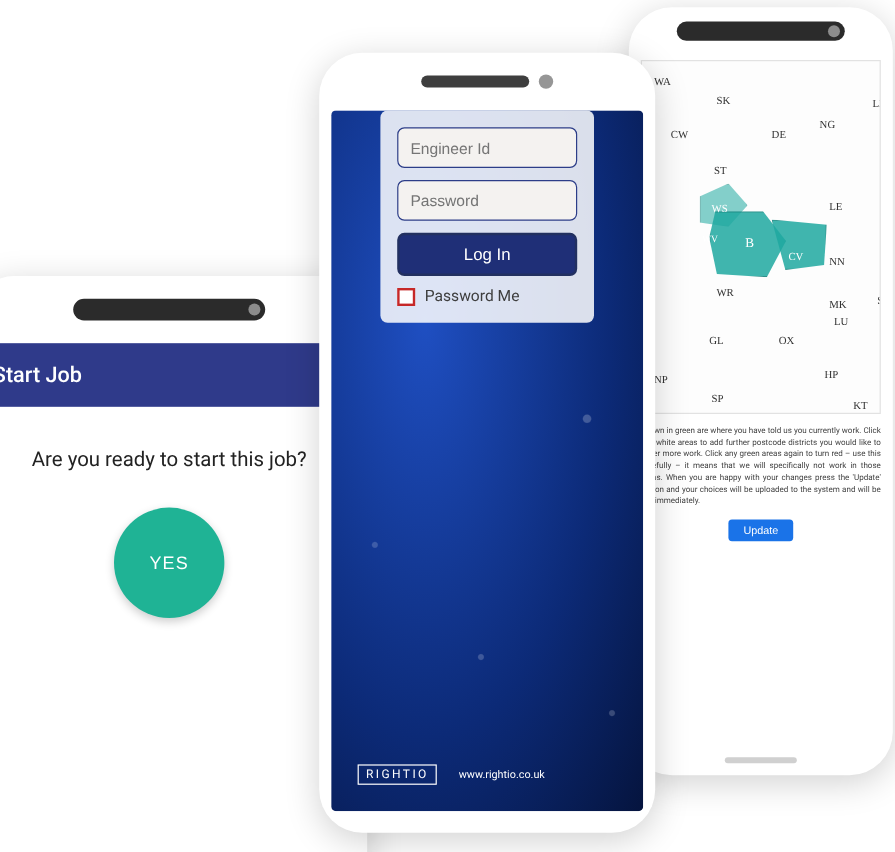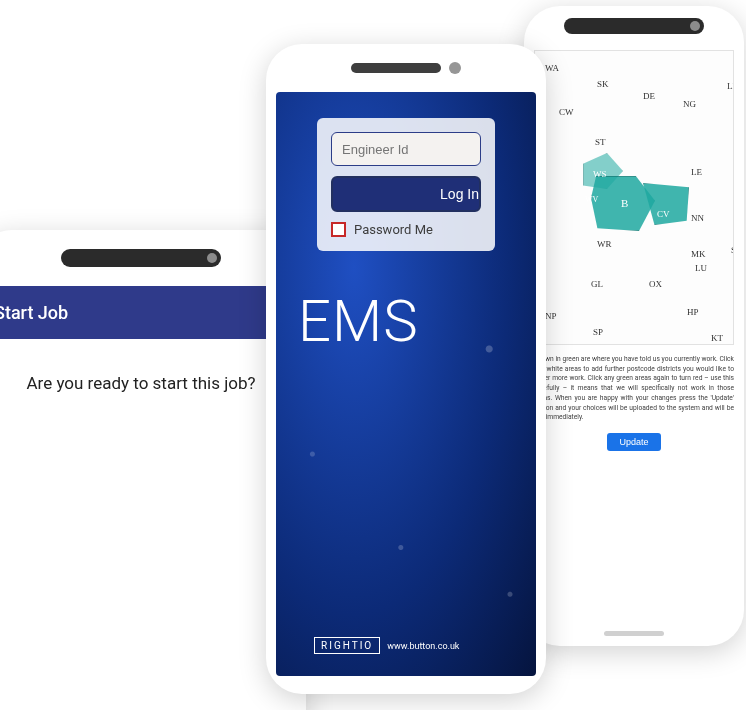--- a/index.html
+++ b/index.html
@@ -135,21 +135,20 @@
       radial-gradient(circle at 25% 20%, rgba(255,255,255,0.25) 0 2px, transparent 3px),
       radial-gradient(circle at 68% 12%, rgba(255,255,255,0.2) 0 2px, transparent 3px),
       radial-gradient(circle at 82% 44%, rgba(255,255,255,0.22) 0 3px, transparent 4px),
       radial-gradient(circle at 14% 62%, rgba(255,255,255,0.18) 0 2px, transparent 3px),
       radial-gradient(circle at 48% 78%, rgba(255,255,255,0.2) 0 2px, transparent 3px),
       radial-gradient(circle at 90% 86%, rgba(255,255,255,0.2) 0 2px, transparent 3px),
       radial-gradient(ellipse at 30% 30%, #1f4fc2 0%, #0c2a77 60%, #05143e 100%);
     display: flex;
     flex-direction: column;
     align-items: center;
-    padding-top: 26px;
   }
   .login-card {
     width: 178px;
     background: rgba(255,255,255,0.85);
     border-radius: 6px;
     padding: 14px 14px 14px 14px;
     display: flex;
     flex-direction: column;
     gap: 10px;
   }
@@ -165,21 +164,21 @@
   }
   .btn {
     height: 36px;
     border: 2px solid #223060;
     border-radius: 6px;
     color: #fff;
     font-size: 14px;
     font-weight: 500;
     cursor: pointer;
   }
-  .btn-login   { background: #1f2f77; text-align: right; }
+  .btn-login   { background: #1f2f77; }
   .btn-forgot  { background: #b3261e; border-color: #7c1812; font-size: 12.5px;}
   .remember {
     display: flex;
     align-items: center;
     gap: 8px;
     font-size: 13px;
     color: #3d3d3d;
   }
   .remember .box {
     width: 15px; height: 15px;
@@ -191,24 +190,24 @@
     font-size: 58px;
     font-weight: 300;
     letter-spacing: 1px;
     margin-top: 36px;
     align-self: flex-start;
     margin-left: 22px;
   }
   .footer-brand {
     position: absolute;
     bottom: 22px;
-    left: 38px;
-    display: flex;
-    align-items: center;
-    gap: 7px;
+    left: 22px;
+    display: flex;
+    align-items: center;
+    gap: 18px;
     color: #fff;
     font-size: 9px;
   }
   .footer-brand .logo {
     border: 1.5px solid #fff;
     padding: 2px 6px;
     letter-spacing: 2px;
     font-size: 10px;
   }
 
@@ -258,21 +257,21 @@
       <div class="camera"></div>
     </div>
   </div>
   <div class="content">
     <div class="mapwrap">
       <div class="highlight h3"></div>
       <div class="highlight h1"></div>
       <div class="highlight h2"></div>
       <span class="region" style="left:10px;top:12px">WA</span>
       <span class="region" style="left:62px;top:28px">SK</span>
-      <span class="region" style="left:108px;top:40px">DE</span>
+      <span class="region" style="left:108px;top:56px">DE</span>
       <span class="region" style="left:148px;top:48px">NG</span>
       <span class="region" style="left:192px;top:30px">LN</span>
       <span class="region" style="left:24px;top:56px">CW</span>
       <span class="region" style="left:60px;top:86px">ST</span>
       <span class="region" style="left:58px;top:118px;color:#fff">WS</span>
       <span class="region" style="left:86px;top:146px;color:#fff;font-size:11px">B</span>
       <span class="region" style="left:122px;top:158px;color:#fff">CV</span>
       <span class="region" style="left:156px;top:116px">LE</span>
       <span class="region" style="left:156px;top:162px">NN</span>
       <span class="region" style="left:50px;top:144px;color:#fff;font-size:8px">WV</span>
@@ -295,36 +294,37 @@
 
 <div class="phone" id="phone-start">
   <div class="phone-top" style="height:56px">
     <div class="sensorbar" style="width:160px;height:18px">
       <div class="camera"></div>
     </div>
   </div>
   <div class="hdrbar">Start Job</div>
   <div class="body">
     <div class="question">Are you ready to start this job?</div>
+    <button class="yes-btn">YES</button>
   </div>
 </div>
 
 <div class="phone" id="phone-login">
   <div class="phone-top" style="height:48px">
     <div class="speaker"></div>
     <div class="camera"></div>
   </div>
   <div class="screen">
     <div class="login-card">
       <input class="field" placeholder="Engineer Id" style="">
+      <input class="field" type="password" placeholder="Password" style="">
       <button class="btn btn-login">Log In</button>
       <label class="remember">
         <span class="box"></span>
         <span>Password Me</span>
       </label>
     </div>
-    <div class="ems-title">EMS</div>
     <div class="footer-brand">
       <span class="logo">RIGHTIO</span>
-      <span>www.button.co.uk</span>
+      <span>www.rightio.co.uk</span>
     </div>
   </div>
 </div>
 
 </body></html>

